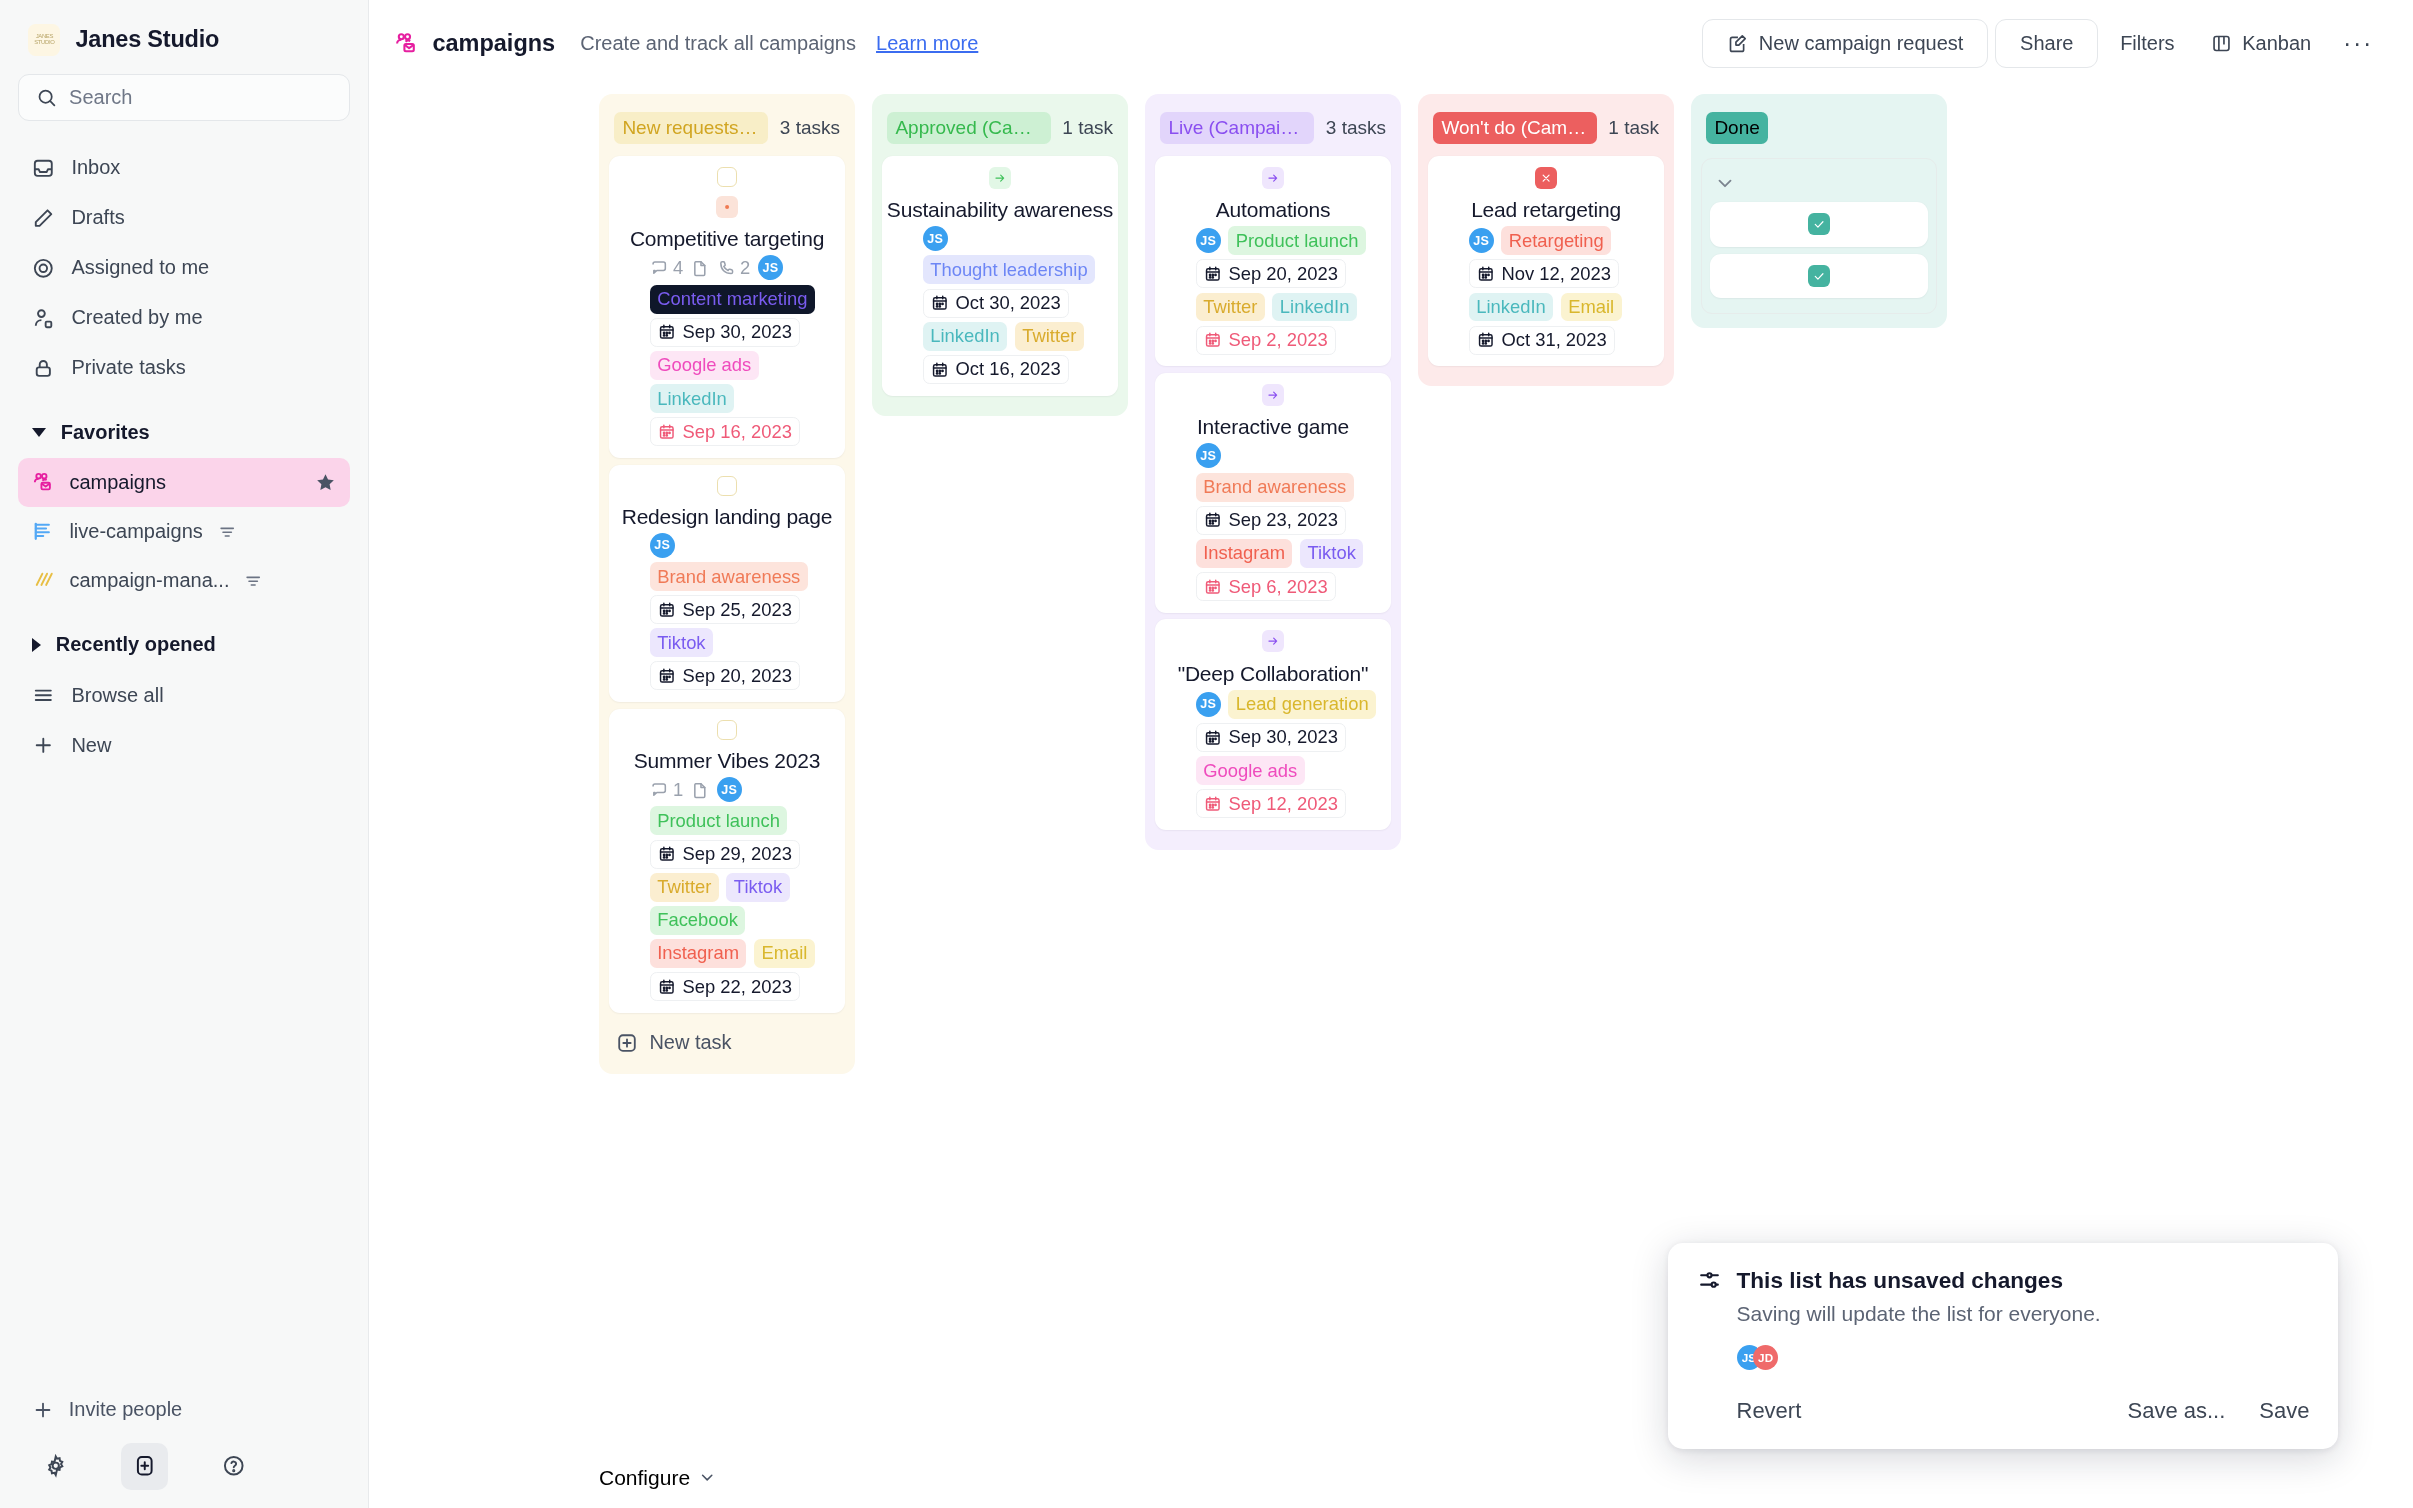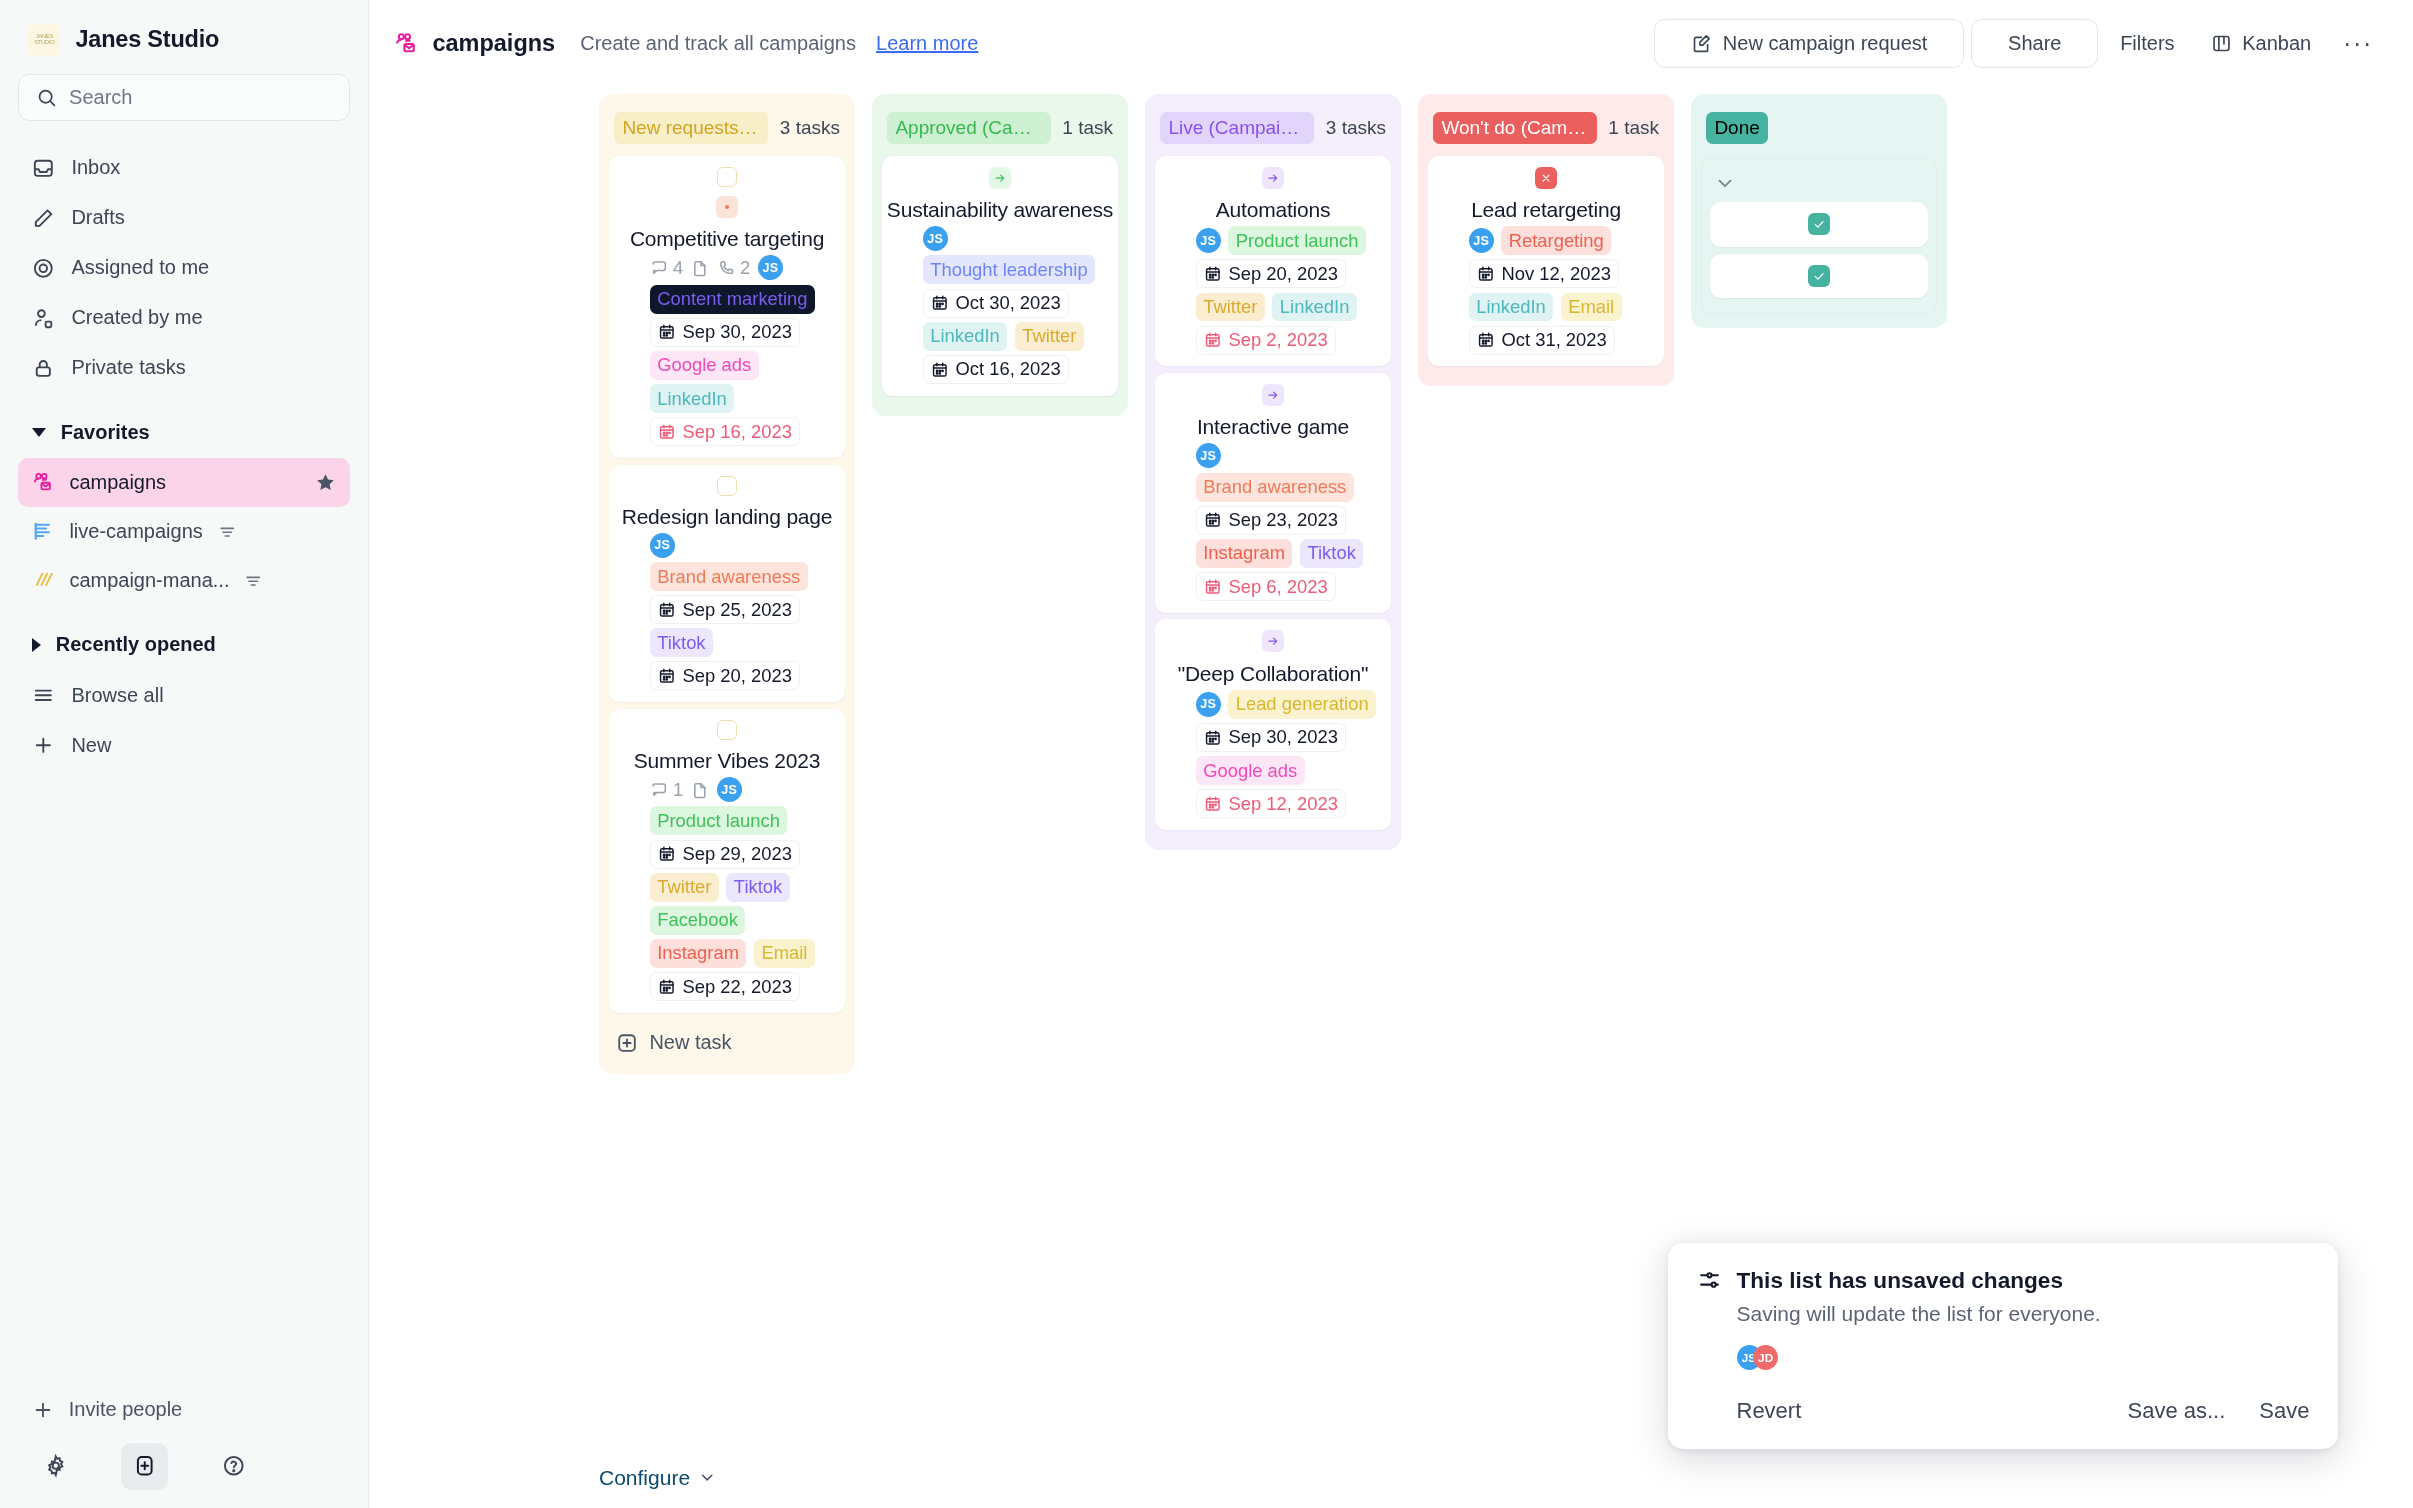--- a/index.html
+++ b/index.html
@@ -79,21 +79,21 @@
   .main { flex: 1; display: flex; flex-direction: column; position: relative; background: #fff; min-width: 0; }
 
   .topbar { height: 87px; display: flex; align-items: center; padding: 0 30px 0 0; flex: 0 0 87px; }
   .tb-left { display: flex; align-items: center; gap: 13.4px; padding-left: 25px; }
   .tb-title { font-size: 23.5px; font-weight: 700; color: #15192c; }
   .tb-sub { font-size: 20px; color: #5c6474; margin-left: 11.7px; }
   .tb-link { font-size: 20px; color: #3b6cf0; text-decoration: underline; margin-left: 6.7px; cursor: pointer; }
   .tb-right { margin-left: auto; display: flex; align-items: center; gap: 6.7px; }
   .btn-outline {
     display: flex; align-items: center; gap: 11px;
-    height: 49px; padding: 0 36px; border: 0.8px solid #e4e7ea; border-radius: 11px;
+    height: 49px; padding: 0 24px; border: 0.8px solid #e4e7ea; border-radius: 11px;
     font-size: 20px; color: #3d4654; background: #fff; cursor: pointer; white-space: nowrap;
   }
   .btn-plain {
     display: flex; align-items: center; gap: 10px;
     height: 49px; padding: 0 15px; border-radius: 11px;
     font-size: 20px; color: #3d4654; background: transparent; border: none; cursor: pointer; white-space: nowrap;
     font-family: inherit;
   }
   .dots { font-size: 25px; color: #3d4654; letter-spacing: 1.7px; padding: 0 10px; cursor: pointer; line-height: 1; }
 
@@ -130,21 +130,21 @@
   }
   .datechip.overdue { color: #ef5a78; }
   .newtask { display: flex; align-items: center; gap: 11.7px; padding: 11.7px 6.7px 6.7px 6.7px; font-size: 20px; color: #4a5364; cursor: pointer; }
 
   .col-group { border: 0.8px solid #e6eceb; border-radius: 11px; padding: 8.4px; margin-top: 1.7px; }
   .group-caret { padding: 5px 3.4px 8.4px 3.4px; color: #7b848f; }
 
   .configure {
     position: absolute; left: 230px; bottom: 18.4px;
     display: flex; align-items: center; gap: 8.4px;
-    font-size: 21px; color: #0c4a6e; cursor: pointer;
+    font-size: 21px; color: #000000; cursor: pointer;
   }
 
   
   .toast {
     position: absolute; right: 75px; bottom: 59px;
     width: 670px; background: #fff; border-radius: 15px;
     box-shadow: 0 8.4px 37px rgba(20,25,45,.17), 0 1.7px 6.7px rgba(20,25,45,.08);
     padding: 25px 28.5px 25px 28.5px;
   }
   .toast-head { display: flex; align-items: center; gap: 15px; }

